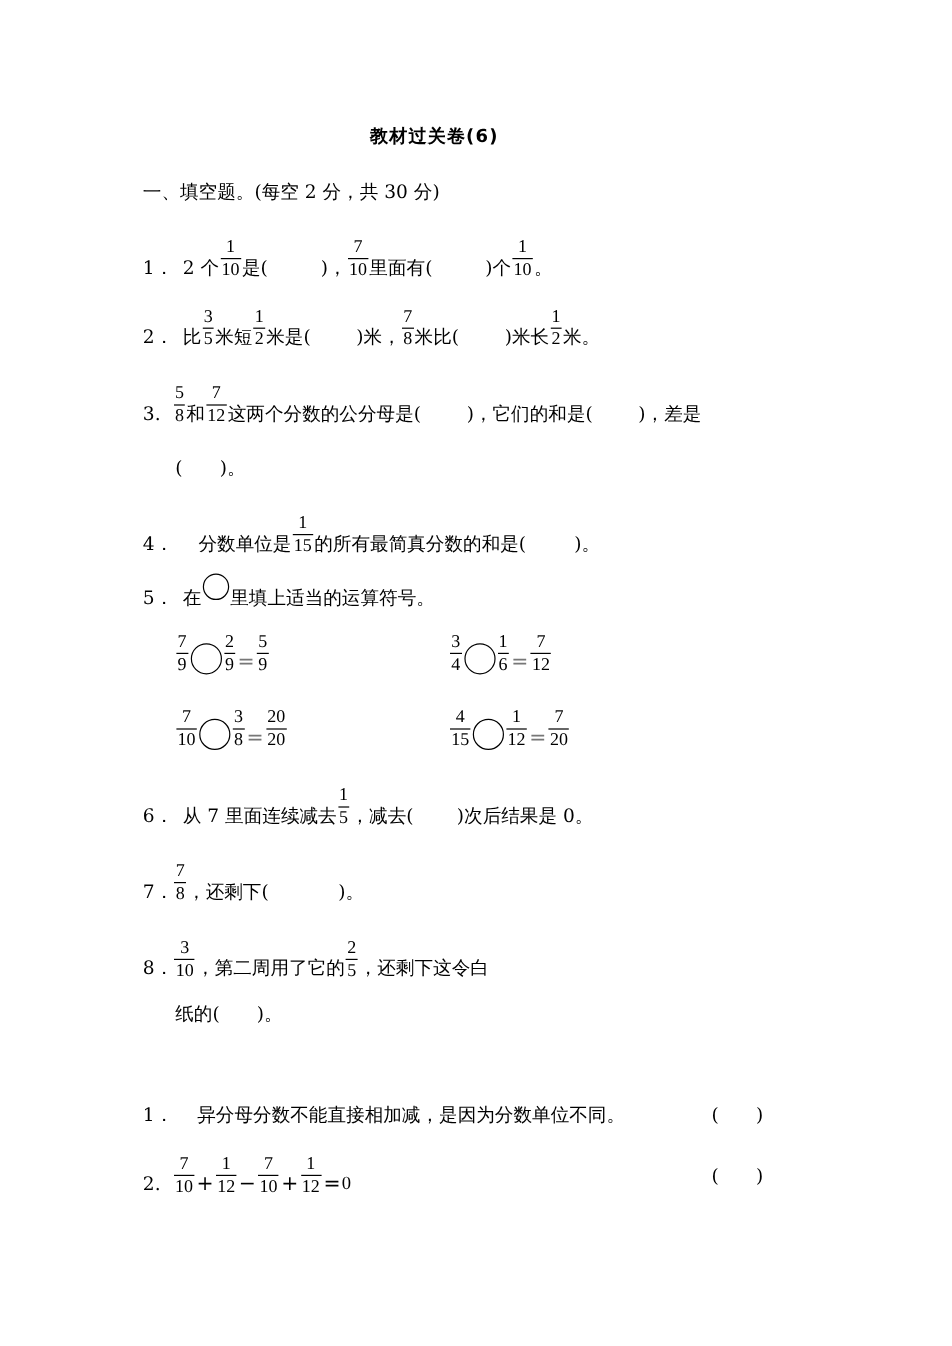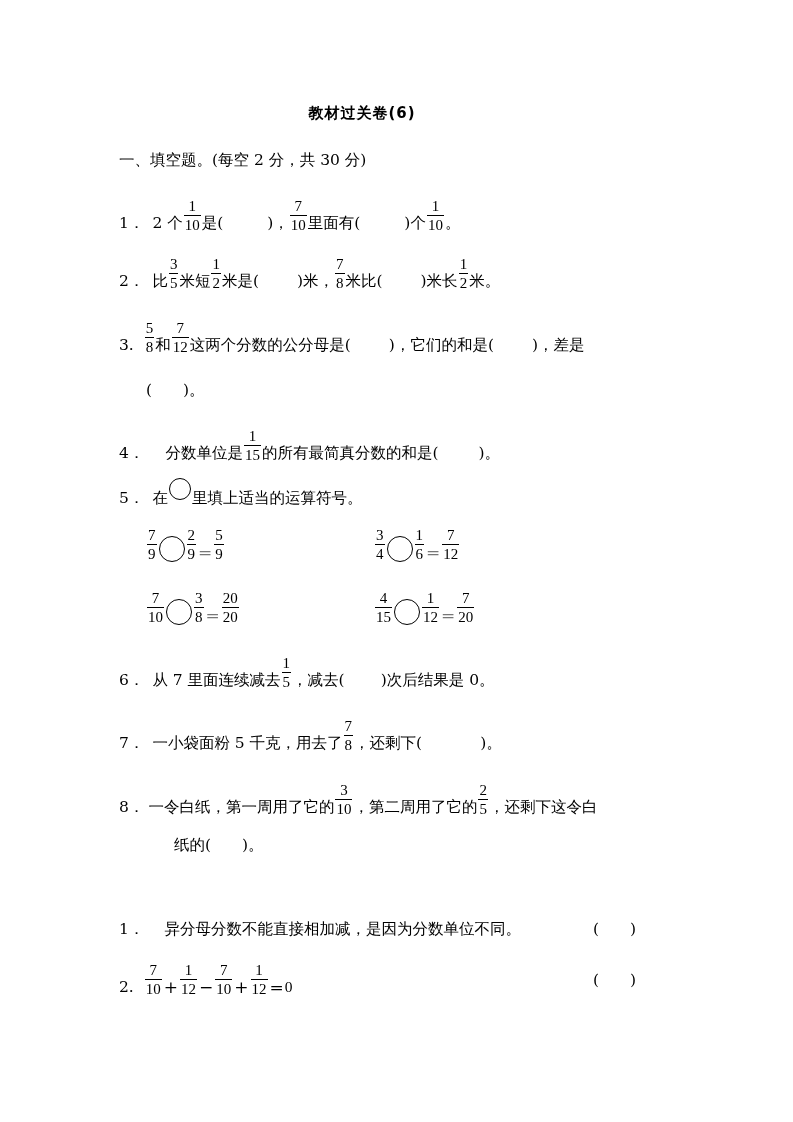--- a/index.html
+++ b/index.html
@@ -240,48 +240,46 @@
         <span class="bar"></span>
         <span class="den">5</span>
       </span>
     <span>，减去(</span>
     <span class="blank" style="width:36px"></span>
     <span>)次后结果是 0。</span>
   </div>
 
   <div class="line" style="top:718px;">
     <span>7．</span>
-    <span style="margin-left:8px">一小袋面粉 5 千克，用去了</span>
     <span class="frac">
         <span class="num">7</span>
         <span class="bar"></span>
         <span class="den">8</span>
       </span>
     <span>，还剩下(</span>
     <span class="blank" style="width:58px"></span>
     <span>)。</span>
   </div>
 
   <div class="line" style="top:782px;">
     <span>8．</span>
-    <span style="margin-left:4px">一令白纸，第一周用了它的</span>
     <span class="frac">
         <span class="num">3</span>
         <span class="bar"></span>
         <span class="den">10</span>
       </span>
     <span>，第二周用了它的</span>
     <span class="frac">
         <span class="num">2</span>
         <span class="bar"></span>
         <span class="den">5</span>
       </span>
     <span>，还剩下这令白</span>
   </div>
-  <div class="line" style="top:835px; left:146px;margin-left:28px;">
+  <div class="line" style="top:835px; left:146px;">
     <span>纸的(　　)。</span>
   </div>
 
 
   <div class="line" style="top:919px;">
     <span>1．</span>
     <span style="margin-left:20px">异分母分数不能直接相加减，是因为分数单位不同。</span>
   </div>
   <div class="judge-paren" style="top:919px;">(　　)</div>
 

